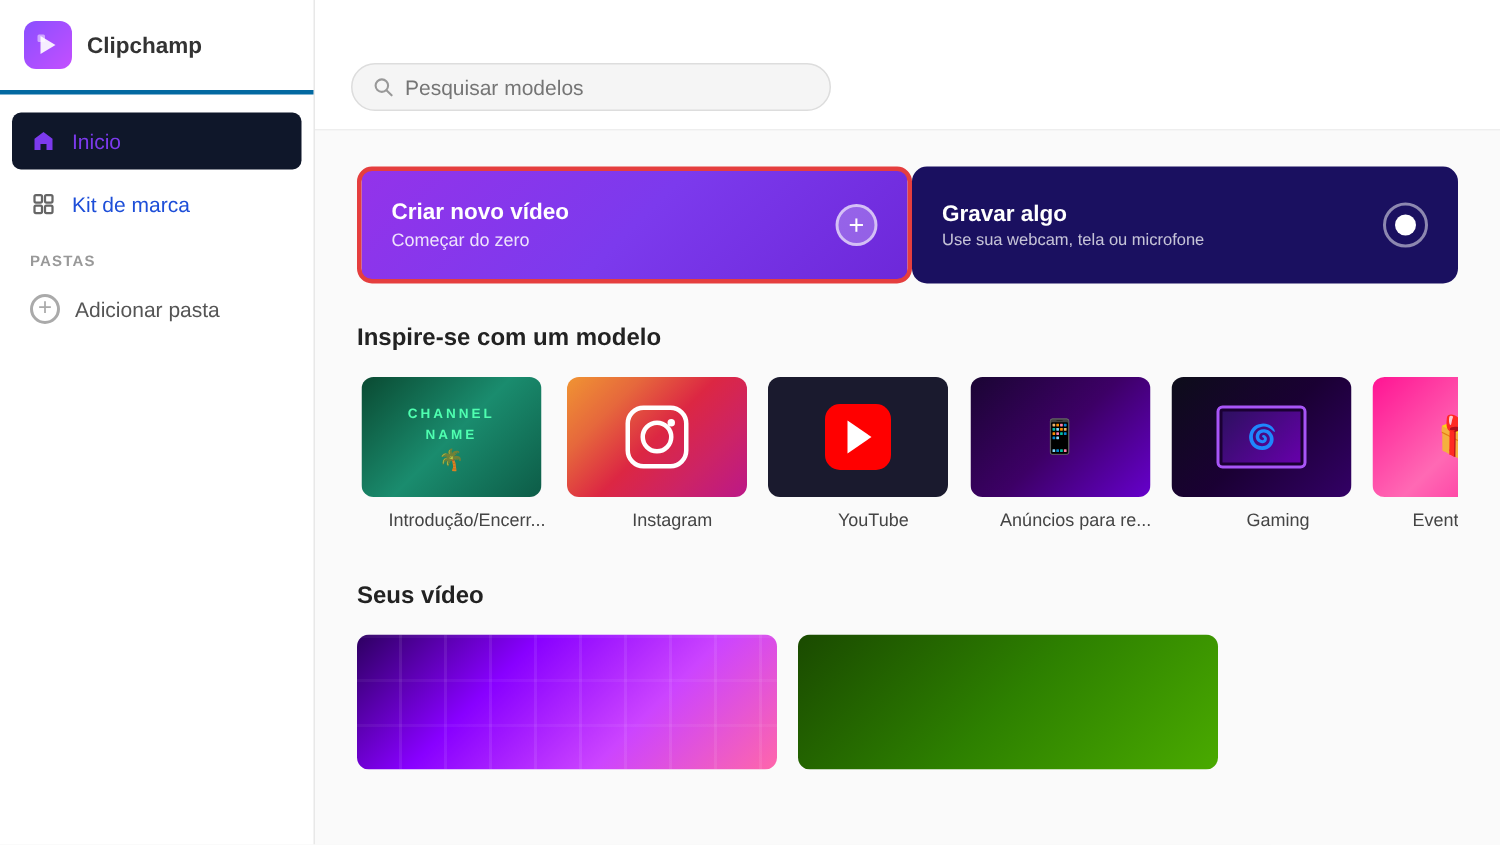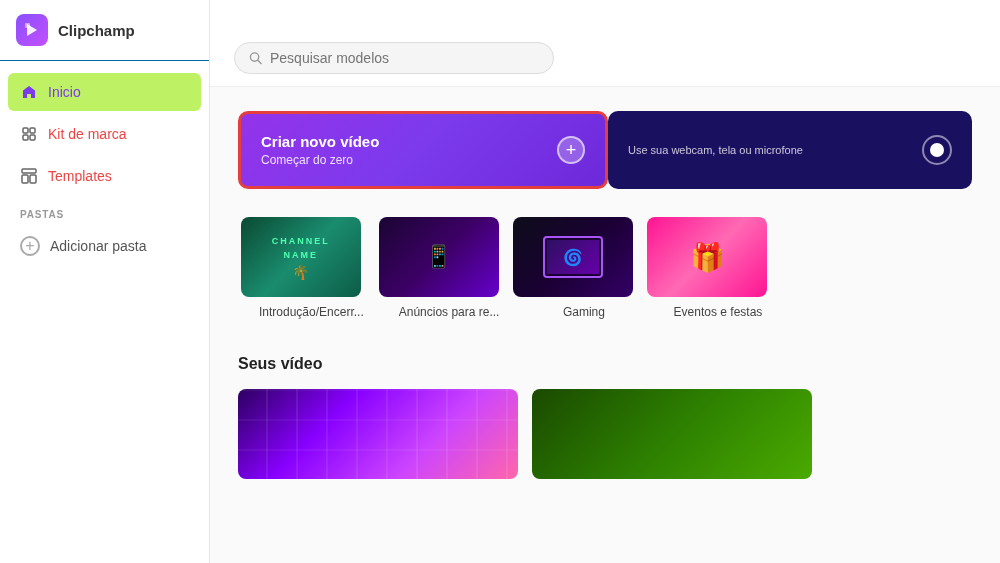--- a/index.html
+++ b/index.html
@@ -13,21 +13,21 @@
       display: flex;
       flex-direction: column;
       padding-top: 0;
       flex-shrink: 0;
     }
     .sidebar-logo {
       display: flex;
       align-items: center;
       gap: 10px;
       padding: 14px 16px;
-      border-bottom: 1px solid #0369a1;
+      border-bottom: 3px solid #0369a1;
     }
     .logo-icon {
       width: 32px;
       height: 32px;
       background: linear-gradient(135deg, #8a4fff, #c44fff);
       border-radius: 8px;
       display: flex; align-items: center; justify-content: center;
       color: white; font-size: 14px; font-weight: bold;
     }
     .logo-text {
@@ -40,24 +40,24 @@
       flex: 1;
     }
     .nav-item {
       display: flex;
       align-items: center;
       gap: 10px;
       padding: 10px 12px;
       border-radius: 6px;
       cursor: pointer;
       font-size: 14px;
-      color: #ef4444;
+      color: #1d4ed8;
       margin-bottom: 4px;
     }
-    .nav-item.active { background: #bef264; color: #7c3aed; font-weight: 500; }
+    .nav-item.active { background: #0f172a; color: #7c3aed; font-weight: 500; }
     .nav-icon {
       width: 18px;
       height: 18px;
       display: flex; align-items: center; justify-content: center;
       flex-shrink: 0;
     }
     .sidebar-section-label {
       font-size: 10px;
       font-weight: 600;
       color: #999;
@@ -396,30 +396,20 @@
         <svg width="16" height="16" viewBox="0 0 16 16" fill="none">
           <rect x="2" y="2" width="5" height="5" rx="1" stroke="#666" stroke-width="1.5" fill="none"></rect>
           <rect x="9" y="2" width="5" height="5" rx="1" stroke="#666" stroke-width="1.5" fill="none"></rect>
           <rect x="2" y="9" width="5" height="5" rx="1" stroke="#666" stroke-width="1.5" fill="none"></rect>
           <rect x="9" y="9" width="5" height="5" rx="1" stroke="#666" stroke-width="1.5" fill="none"></rect>
         </svg>
       </div>
       <span>Kit de marca</span>
     </div>
 
-    <div class="nav-item">
-      <div class="nav-icon">
-        <svg width="16" height="16" viewBox="0 0 16 16" fill="none">
-          <rect x="1" y="1" width="14" height="4" rx="1" stroke="#666" stroke-width="1.5" fill="none"></rect>
-          <rect x="1" y="7" width="6" height="8" rx="1" stroke="#666" stroke-width="1.5" fill="none"></rect>
-          <rect x="9" y="7" width="6" height="8" rx="1" stroke="#666" stroke-width="1.5" fill="none"></rect>
-        </svg>
-      </div>
-      <span>Templates</span>
-    </div>
 
     <div class="sidebar-section-label">PASTAS</div>
 
     <div class="add-folder-item">
       <div class="add-icon-circle">+</div>
       <span>Adicionar pasta</span>
     </div>
   </div>
 </div>
 
@@ -441,41 +431,60 @@
       <div class="card-create">
         <div class="card-create-text">
           <h3>Criar novo vídeo</h3>
           <p>Começar do zero</p>
         </div>
         <div class="card-plus">+</div>
       </div>
 
       <div class="card-record">
         <div class="card-record-text">
+          <h3>Gravar algo</h3>
           <p>Use sua webcam, tela ou microfone</p>
         </div>
         <div class="record-icon">
           <div class="record-dot"></div>
         </div>
       </div>
     </div>
 
+    <div class="section-title">Inspire-se com um modelo</div>
     <div class="templates-row">
 
       <div class="template-item">
         <div class="template-thumb thumb-intro">
           <div class="thumb-intro-bg">
             <div style="color:#4fffb0;font-size:9px;font-weight:800;letter-spacing:2px;text-align:center;line-height:1.6;">CHANNEL<br>NAME</div>
             <div style="font-size:14px;margin-top:2px;">🌴</div>
           </div>
         </div>
         <span class="template-label">Introdução/Encerr...</span>
       </div>
 
-
+      <div class="template-item">
+        <div class="template-thumb thumb-instagram">
+          <div class="insta-icon">
+            <div class="insta-circle"></div>
+            <div class="insta-dot"></div>
+          </div>
+        </div>
+        <span class="template-label">Instagram</span>
+      </div>
+
+      <div class="template-item">
+        <div class="template-thumb thumb-youtube">
+          <div class="yt-play">
+            <div class="yt-triangle"></div>
+          </div>
+        </div>
+        <span class="template-label">YouTube</span>
+      </div>
 
       <div class="template-item">
         <div class="template-thumb thumb-ads">
           <div class="thumb-ads-inner">
             <div style="font-size:22px;">📱</div>
           </div>
         </div>
         <span class="template-label">Anúncios para re...</span>
       </div>
 

